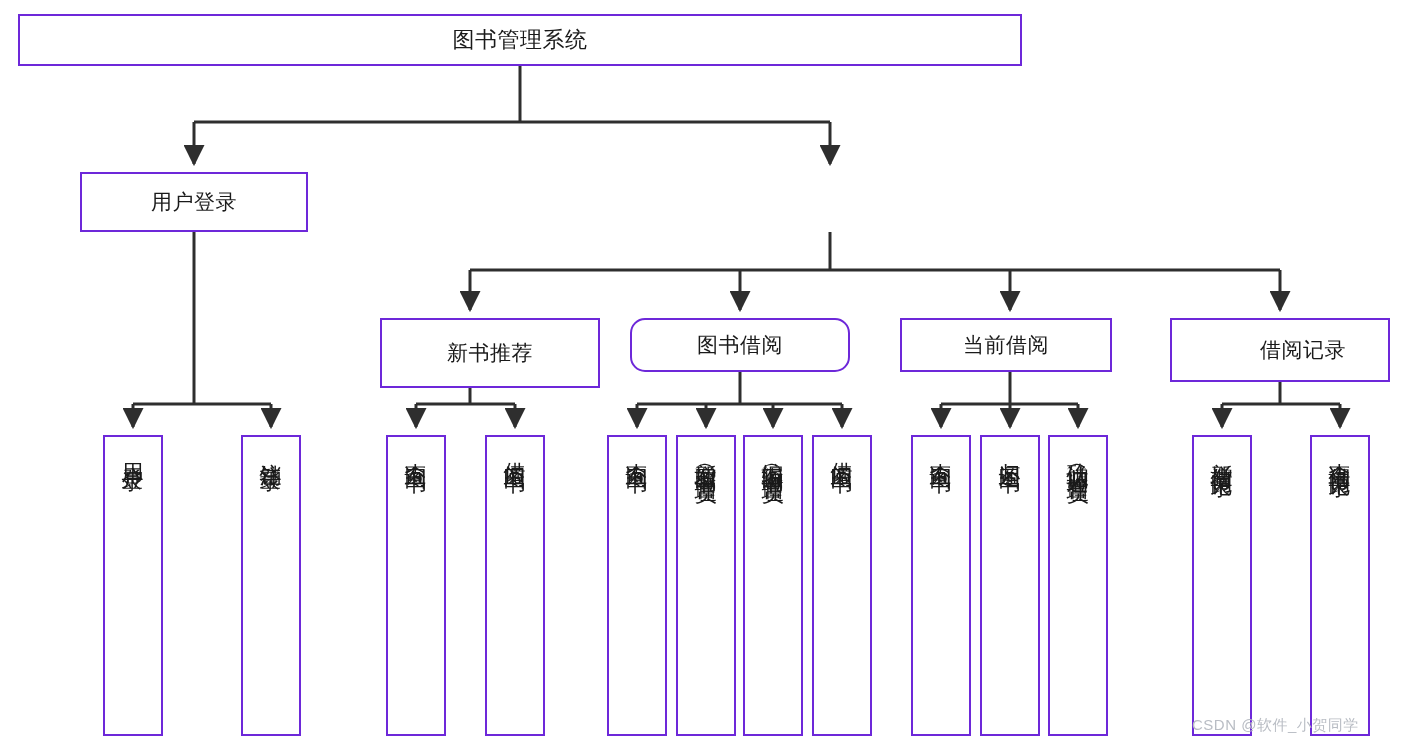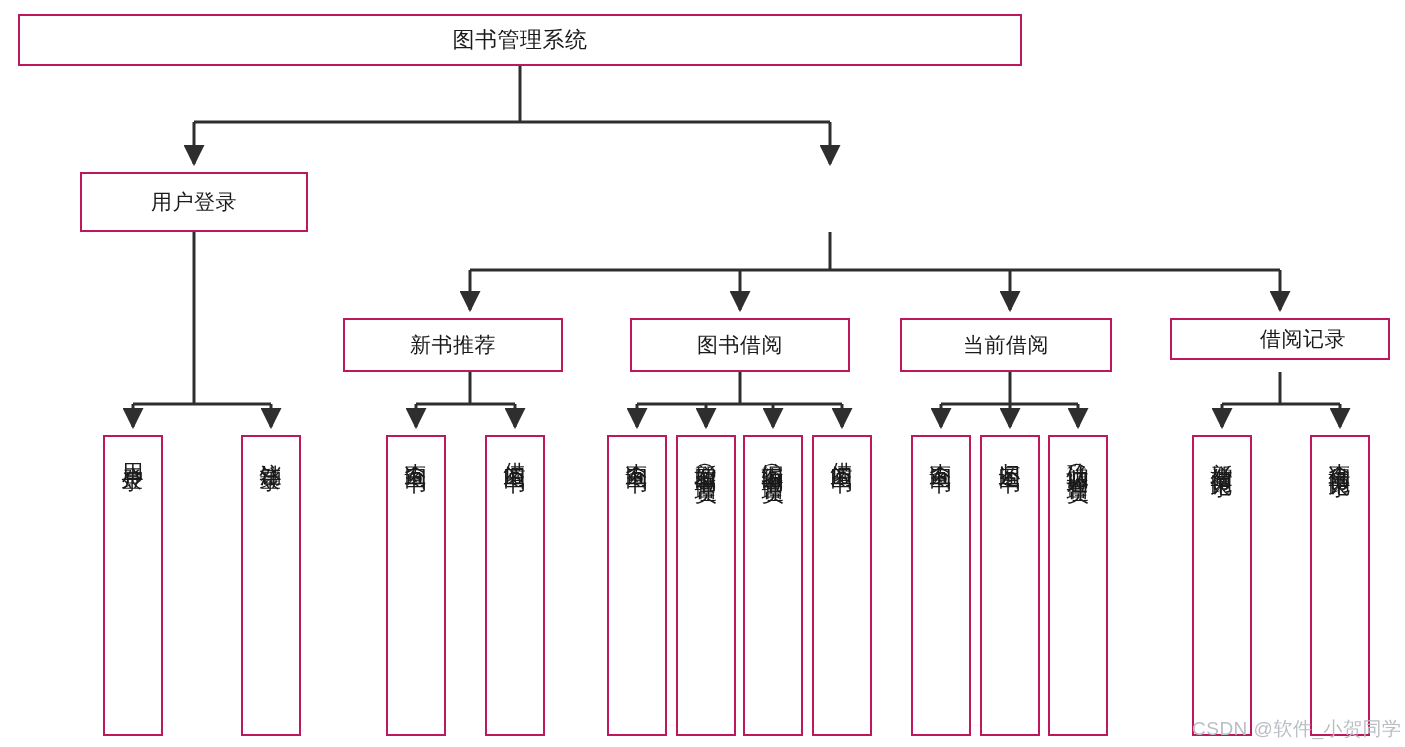--- a/index.html
+++ b/index.html
@@ -22,21 +22,21 @@
     position: absolute;
     left: 0;
     top: 0;
     width: 1405px;
     height: 747px;
     pointer-events: none;
   }
   .node {
     position: absolute;
     box-sizing: border-box;
-    border: 2px solid #be185d;
+    border: 2px solid #6d28d9;
     background: #ffffff;
     display: flex;
     align-items: center;
     justify-content: center;
     color: #1a1a1a;
   }
   .node .label {
     display: block;
     text-align: center;
     line-height: 1.18;
@@ -59,21 +59,21 @@
   }
   .v-node .label {
     writing-mode: vertical-rl;
     text-orientation: upright;
     font-size: 22px;
     line-height: 1.05;
     letter-spacing: 3px;
   }
   .watermark {
     position: absolute;
-    font-size: 19px;
+    font-size: 15px;
     color: #b9bdc4;
     white-space: nowrap;
     letter-spacing: 0.5px;
     user-select: none;
   }
 </style>
 </head>
 <body>
 
 <div id="canvas">
@@ -130,33 +130,33 @@
 
   <div class="node h-node title-node" style="left:18px; top:14px; width:1004px; height:52px;">
     <span class="label">图书管理系统</span>
   </div>
 
   <div class="node h-node" style="left:80px; top:172px; width:228px; height:60px;">
     <span class="label">用户登录</span>
   </div>
 
 
-  <div class="node h-node" style="left:343px; top:318px; width:220px; height:54px;">
+  <div class="node h-node" style="left:380px; top:318px; width:220px; height:70px;">
     <span class="label">新书推荐</span>
   </div>
 
-  <div class="node h-node" style="left:630px; top:318px; width:220px; height:54px;">
+  <div class="node h-node" style="left:630px; top:318px; width:220px; height:54px;border-radius:15px;">
     <span class="label">图书借阅</span>
   </div>
 
   <div class="node h-node" style="left:900px; top:318px; width:212px; height:54px;">
     <span class="label">当前借阅</span>
   </div>
 
-  <div class="node h-node" style="left:1170px; top:318px; width:220px; height:42px;padding-left:46px;">
+  <div class="node h-node" style="left:1170px; top:318px; width:220px; height:64px;padding-left:46px;">
     <span class="label">借阅记录</span>
   </div>
 
   <div class="node v-node" style="left:103px; top:435px; width:60px; height:301px;">
     <span class="label">用户登录</span>
   </div>
 
   <div class="node v-node" style="left:241px; top:435px; width:60px; height:301px;">
     <span class="label">注销登录</span>
   </div>

